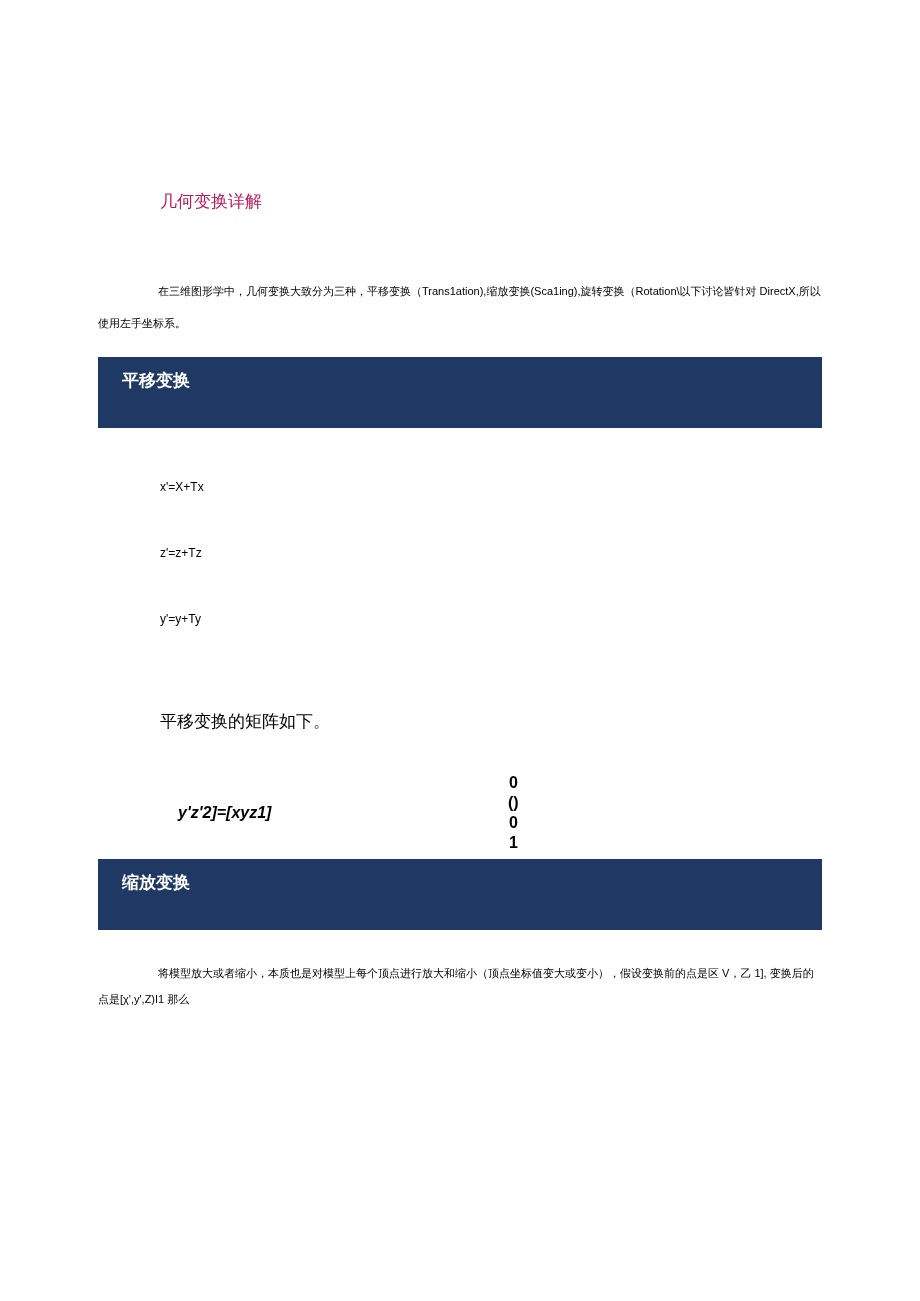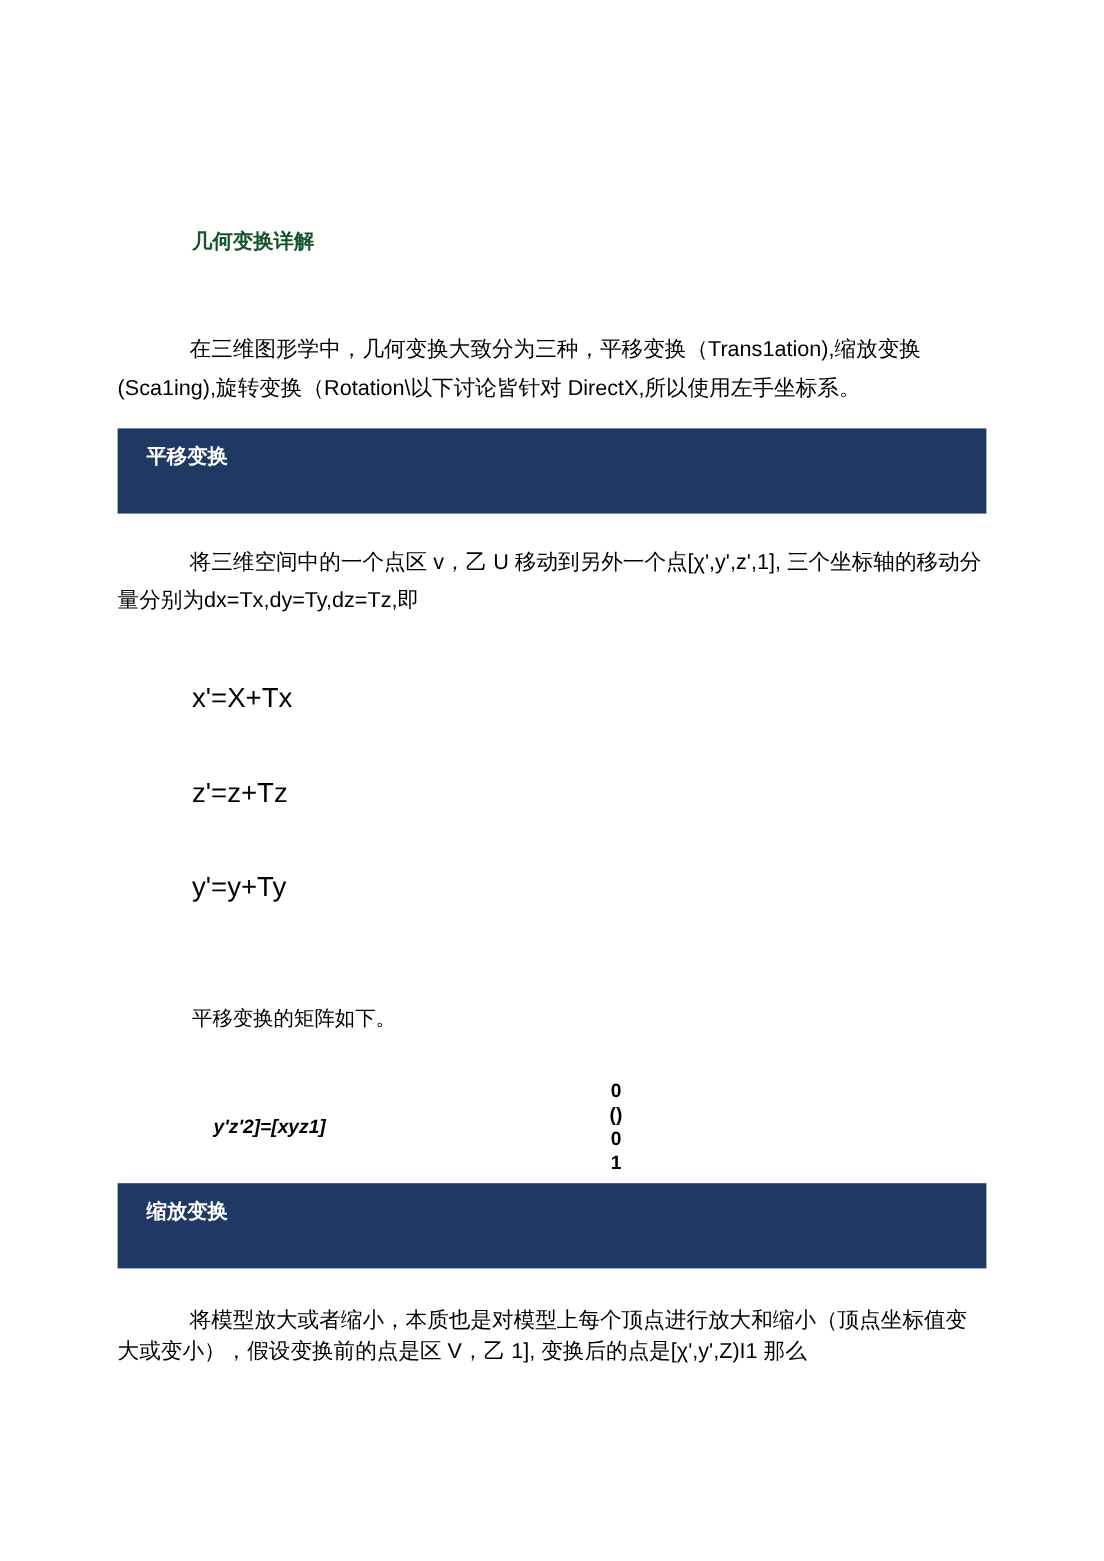--- a/index.html
+++ b/index.html
@@ -11,49 +11,49 @@
       background: #ffffff;
       font-family: "SimSun", "Microsoft YaHei", Arial, sans-serif;
       width: 920px;
       margin: 0 auto;
       padding: 0;
     }
     .page {
       padding: 190px 98px 100px 98px;
     }
     .main-title {
-      color: #14532d;
-      font-weight: bold;
+      color: #be185d;
+      font-weight: normal;
       font-size: 17px;
       margin-left: 62px;
       margin-bottom: 62px;
     }
     .para {
-      font-size: 18px;
+      font-size: 11px;
       line-height: 32px;
       color: #000000;
       margin-bottom: 18px;
     }
     .para-indent {
       text-indent: 60px;
     }
     .section-header {
       background: #1f3864;
       color: #ffffff;
       font-weight: bold;
       font-size: 17px;
       padding: 12px 16px 36px 24px;
       margin-top: 4px;
       margin-bottom: 22px;
     }
     .formula-block {
       margin-left: 62px;
       margin-top: 52px;
       margin-bottom: 52px;
-      font-size: 23px;
+      font-size: 12px;
     }
     .formula-single {
       margin-left: 62px;
       margin-top: 84px;
       margin-bottom: 40px;
       font-size: 17px;
     }
     .matrix-row {
       display: flex;
       align-items: center;
@@ -85,21 +85,20 @@
 </head>
 <body>
 
 <div class="page">
   <div class="main-title">几何变换详解</div>
 
   <div class="para para-indent">在三维图形学中，几何变换大致分为三种，平移变换（Trans1ation),缩放变换(Sca1ing),旋转变换（Rotation\以下讨论皆针对 DirectX,所以使用左手坐标系。</div>
 
   <div class="section-header">平移变换</div>
 
-  <div class="para" style="text-indent:60px; margin-top:24px;">将三维空间中的一个点区 v，乙 U 移动到另外一个点[χ',y',z',1], 三个坐标轴的移动分量分别为dx=Tx,dy=Ty,dz=Tz,即</div>
 
   <div class="formula-block">x'=X+Tx</div>
   <div class="formula-block">z'=z+Tz</div>
   <div class="formula-block">y'=y+Ty</div>
 
   <div class="formula-single">平移变换的矩阵如下。</div>
 
   <div class="matrix-row">
     <div class="matrix-left">
       <span class="italic">y'z'2]=[xyz1]</span>

